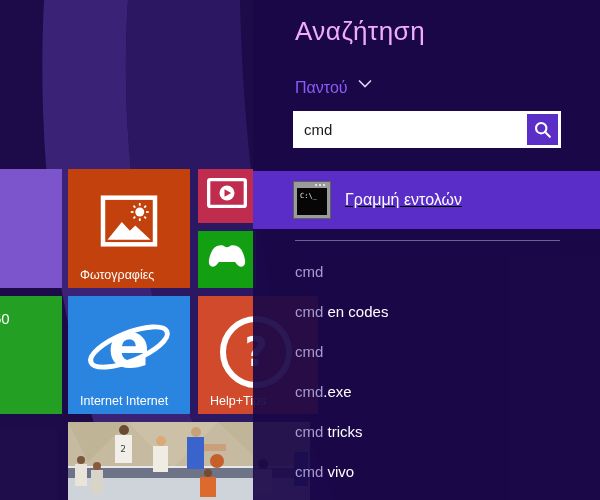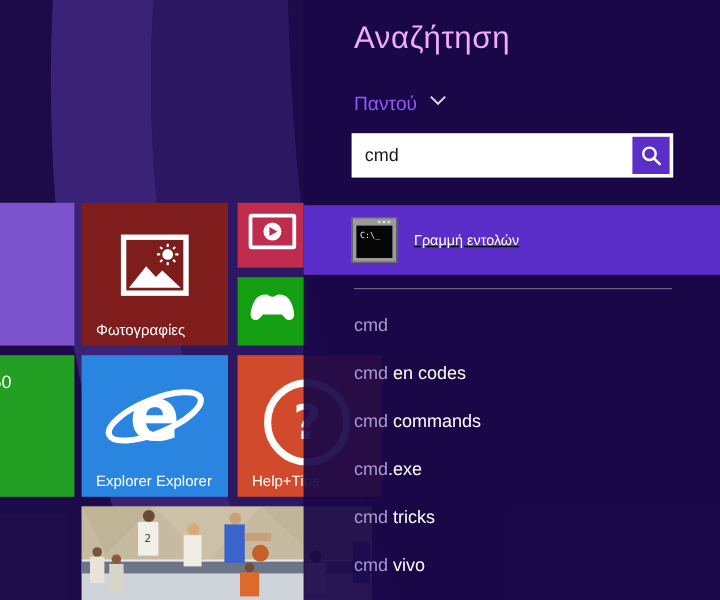--- a/index.html
+++ b/index.html
@@ -5,21 +5,21 @@
   html,body{margin:0;padding:0;background:#000;}
   .stage{position:relative;width:600px;height:500px;overflow:hidden;
          font-family:"Liberation Sans","DejaVu Sans",sans-serif;
          background:#1d0a48;}
   .bg-svg{position:absolute;left:0;top:0;z-index:0;}
 
   
   .tile{position:absolute;overflow:hidden;color:#fff;z-index:1;cursor:pointer;}
   .tile-label{position:absolute;left:12px;bottom:6px;font-size:12.5px;color:#fff;white-space:nowrap;}
   .t-purple{left:0;top:169px;width:62px;height:119px;background:#7c54cb;}
-  .t-photos{left:68px;top:169px;width:122px;height:119px;background:#7f1d1d;}
+  .t-photos{left:68px;top:169px;width:122px;height:119px;background:#c2410c;}
   .t-video{left:198px;top:169px;width:58px;height:54px;background:#c02c4e;}
   .t-xbox{left:198px;top:231px;width:58px;height:57px;background:#12a012;}
   .t-score{left:0;top:296px;width:62px;height:118px;background:#23a023;}
   .t-ie{left:68px;top:296px;width:122px;height:118px;background:#2a85e0;}
   .t-help{left:198px;top:296px;width:120px;height:118px;background:#d14a2c;}
   .t-sports{left:68px;top:422px;width:242px;height:78px;background:#c6bba0;}
   .t-dim{left:0;top:428px;width:57px;height:72px;background:#1f0c4a;}
   .tile-icon-center{position:absolute;left:50%;top:44%;transform:translate(-50%,-50%);}
   .score-num{position:absolute;left:-7px;top:14px;font-size:15px;color:#fff;}
   .help-q{position:absolute;left:22px;top:18px;}
@@ -39,21 +39,21 @@
         border:none;padding:0;display:flex;align-items:center;justify-content:center;cursor:pointer;}
   .result-row{position:absolute;left:0;top:171px;width:347px;height:58px;background:#5a2dc9;
         display:flex;align-items:center;cursor:pointer;text-decoration:underline;}
   .cmd-icon{position:relative;margin-left:40px;width:38px;height:38px;background:#9b9b9b;
         border:1px solid #5f5f5f;box-sizing:border-box;flex:none;}
   .cmd-screen{position:absolute;left:3px;right:3px;top:6px;bottom:3px;background:#060606;
         font-family:"DejaVu Sans Mono","Liberation Mono",monospace;font-size:7px;
         color:#e8e8e8;line-height:9px;padding:4px 0 0 3px;box-sizing:border-box;}
   .cmd-dots{position:absolute;right:5px;top:2px;width:2px;height:2px;background:#e0e0e0;
         box-shadow:-4px 0 #e0e0e0,-8px 0 #e0e0e0;}
-  .result-label{margin-left:14px;font-size:12px;color:#fff;}
+  .result-label{margin-left:14px;font-size:16px;color:#fff;}
   .separator{position:absolute;left:42px;top:240px;width:265px;height:1px;
         background:rgba(225,218,250,0.42);}
   .suggestions{position:absolute;left:42px;top:251px;width:290px;}
   .suggestion{height:40px;display:flex;align-items:center;font-size:15px;cursor:pointer;}
   .sug-prefix{color:#a79bd0;white-space:pre;}
   .sug-suffix{color:#ffffff;white-space:pre;}
 </style>
 </head>
 <body>
 
@@ -107,21 +107,21 @@
     <span class="score-num">50</span>
   </div>
 
   <div class="tile t-ie">
     <svg class="tile-icon-center" width="92" height="78" viewBox="0 0 92 78">
       <text x="46" y="58" font-size="62" font-weight="bold" fill="#fff" text-anchor="middle" font-family="DejaVu Sans, Liberation Sans, sans-serif">e</text>
       <g transform="rotate(-22 46 38)">
         <ellipse cx="46" cy="38" rx="41" ry="14" fill="none" stroke="#fff" stroke-width="5"></ellipse>
       </g>
     </svg>
-    <span class="tile-label">Explorer Explorer</span>
+    <span class="tile-label">Internet Internet</span>
   </div>
 
   <div class="tile t-help">
     <svg class="help-q" style="position:absolute;left:20px;top:18px;" width="76" height="76" viewBox="0 0 76 76">
       <circle cx="38" cy="38" r="33" fill="none" stroke="#fff" stroke-width="6"></circle>
       <text x="38" y="52" font-size="40" font-weight="bold" fill="#fff" text-anchor="middle" font-family="DejaVu Sans, Liberation Sans, sans-serif">?</text>
     </svg>
     <span class="tile-label">Help+Tips</span>
   </div>
 
@@ -193,21 +193,20 @@
       <div class="suggestion">
         <span class="sug-prefix">cmd</span>
           <span class="sug-suffix"></span>
       </div>
       <div class="suggestion">
         <span class="sug-prefix">cmd</span>
           <span class="sug-suffix"> en codes</span>
       </div>
       <div class="suggestion">
         <span class="sug-prefix">cmd</span>
-          <span class="sug-suffix"> commands</span>
       </div>
       <div class="suggestion">
         <span class="sug-prefix">cmd</span>
           <span class="sug-suffix">.exe</span>
       </div>
       <div class="suggestion">
         <span class="sug-prefix">cmd</span>
           <span class="sug-suffix"> tricks</span>
       </div>
       <div class="suggestion">

